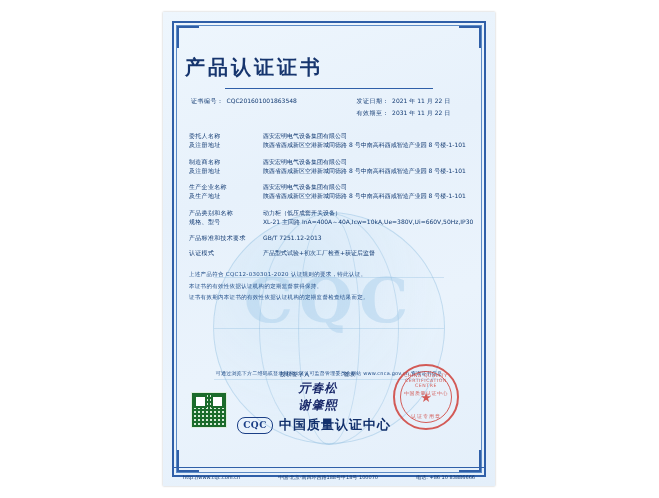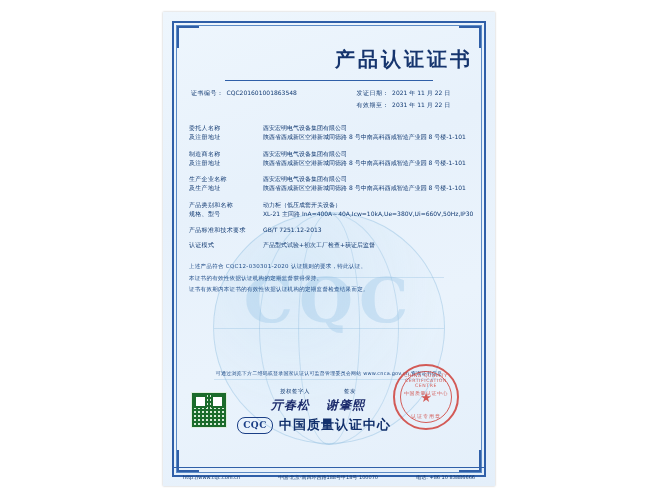--- a/index.html
+++ b/index.html
@@ -110,22 +110,22 @@
   .content {
     position: absolute;
     left: 22px;
     top: 22px;
     right: 22px;
     bottom: 22px;
   }
 
   
   .title-main {
-    text-align: right;
-    margin-top: 12px;
+    text-align: left;
+    margin-top: 20px;
     font-size: 20px;
     font-weight: bold;
     letter-spacing: 3px;
     color: #16356e;
     font-family: "DejaVu Serif", "Liberation Serif", serif;
   }
   .title-sub {
     text-align: center;
     margin-top: 6px;
     font-size: 11px;
@@ -244,20 +244,21 @@
     display: flex;
     justify-content: space-around;
     font-size: 5.5px;
     color: #123a72;
     letter-spacing: .5px;
   }
   .sig-names {
     display: flex;
     justify-content: space-around;
     margin-top: 2px;
+    flex-direction: column;
   }
   .sig-hand {
     font-family: "DejaVu Serif", "Liberation Serif", serif;
     font-size: 12px;
     color: #1b2a6b;
     font-weight: bold;
     font-style: italic;
     letter-spacing: 1px;
   }
 

